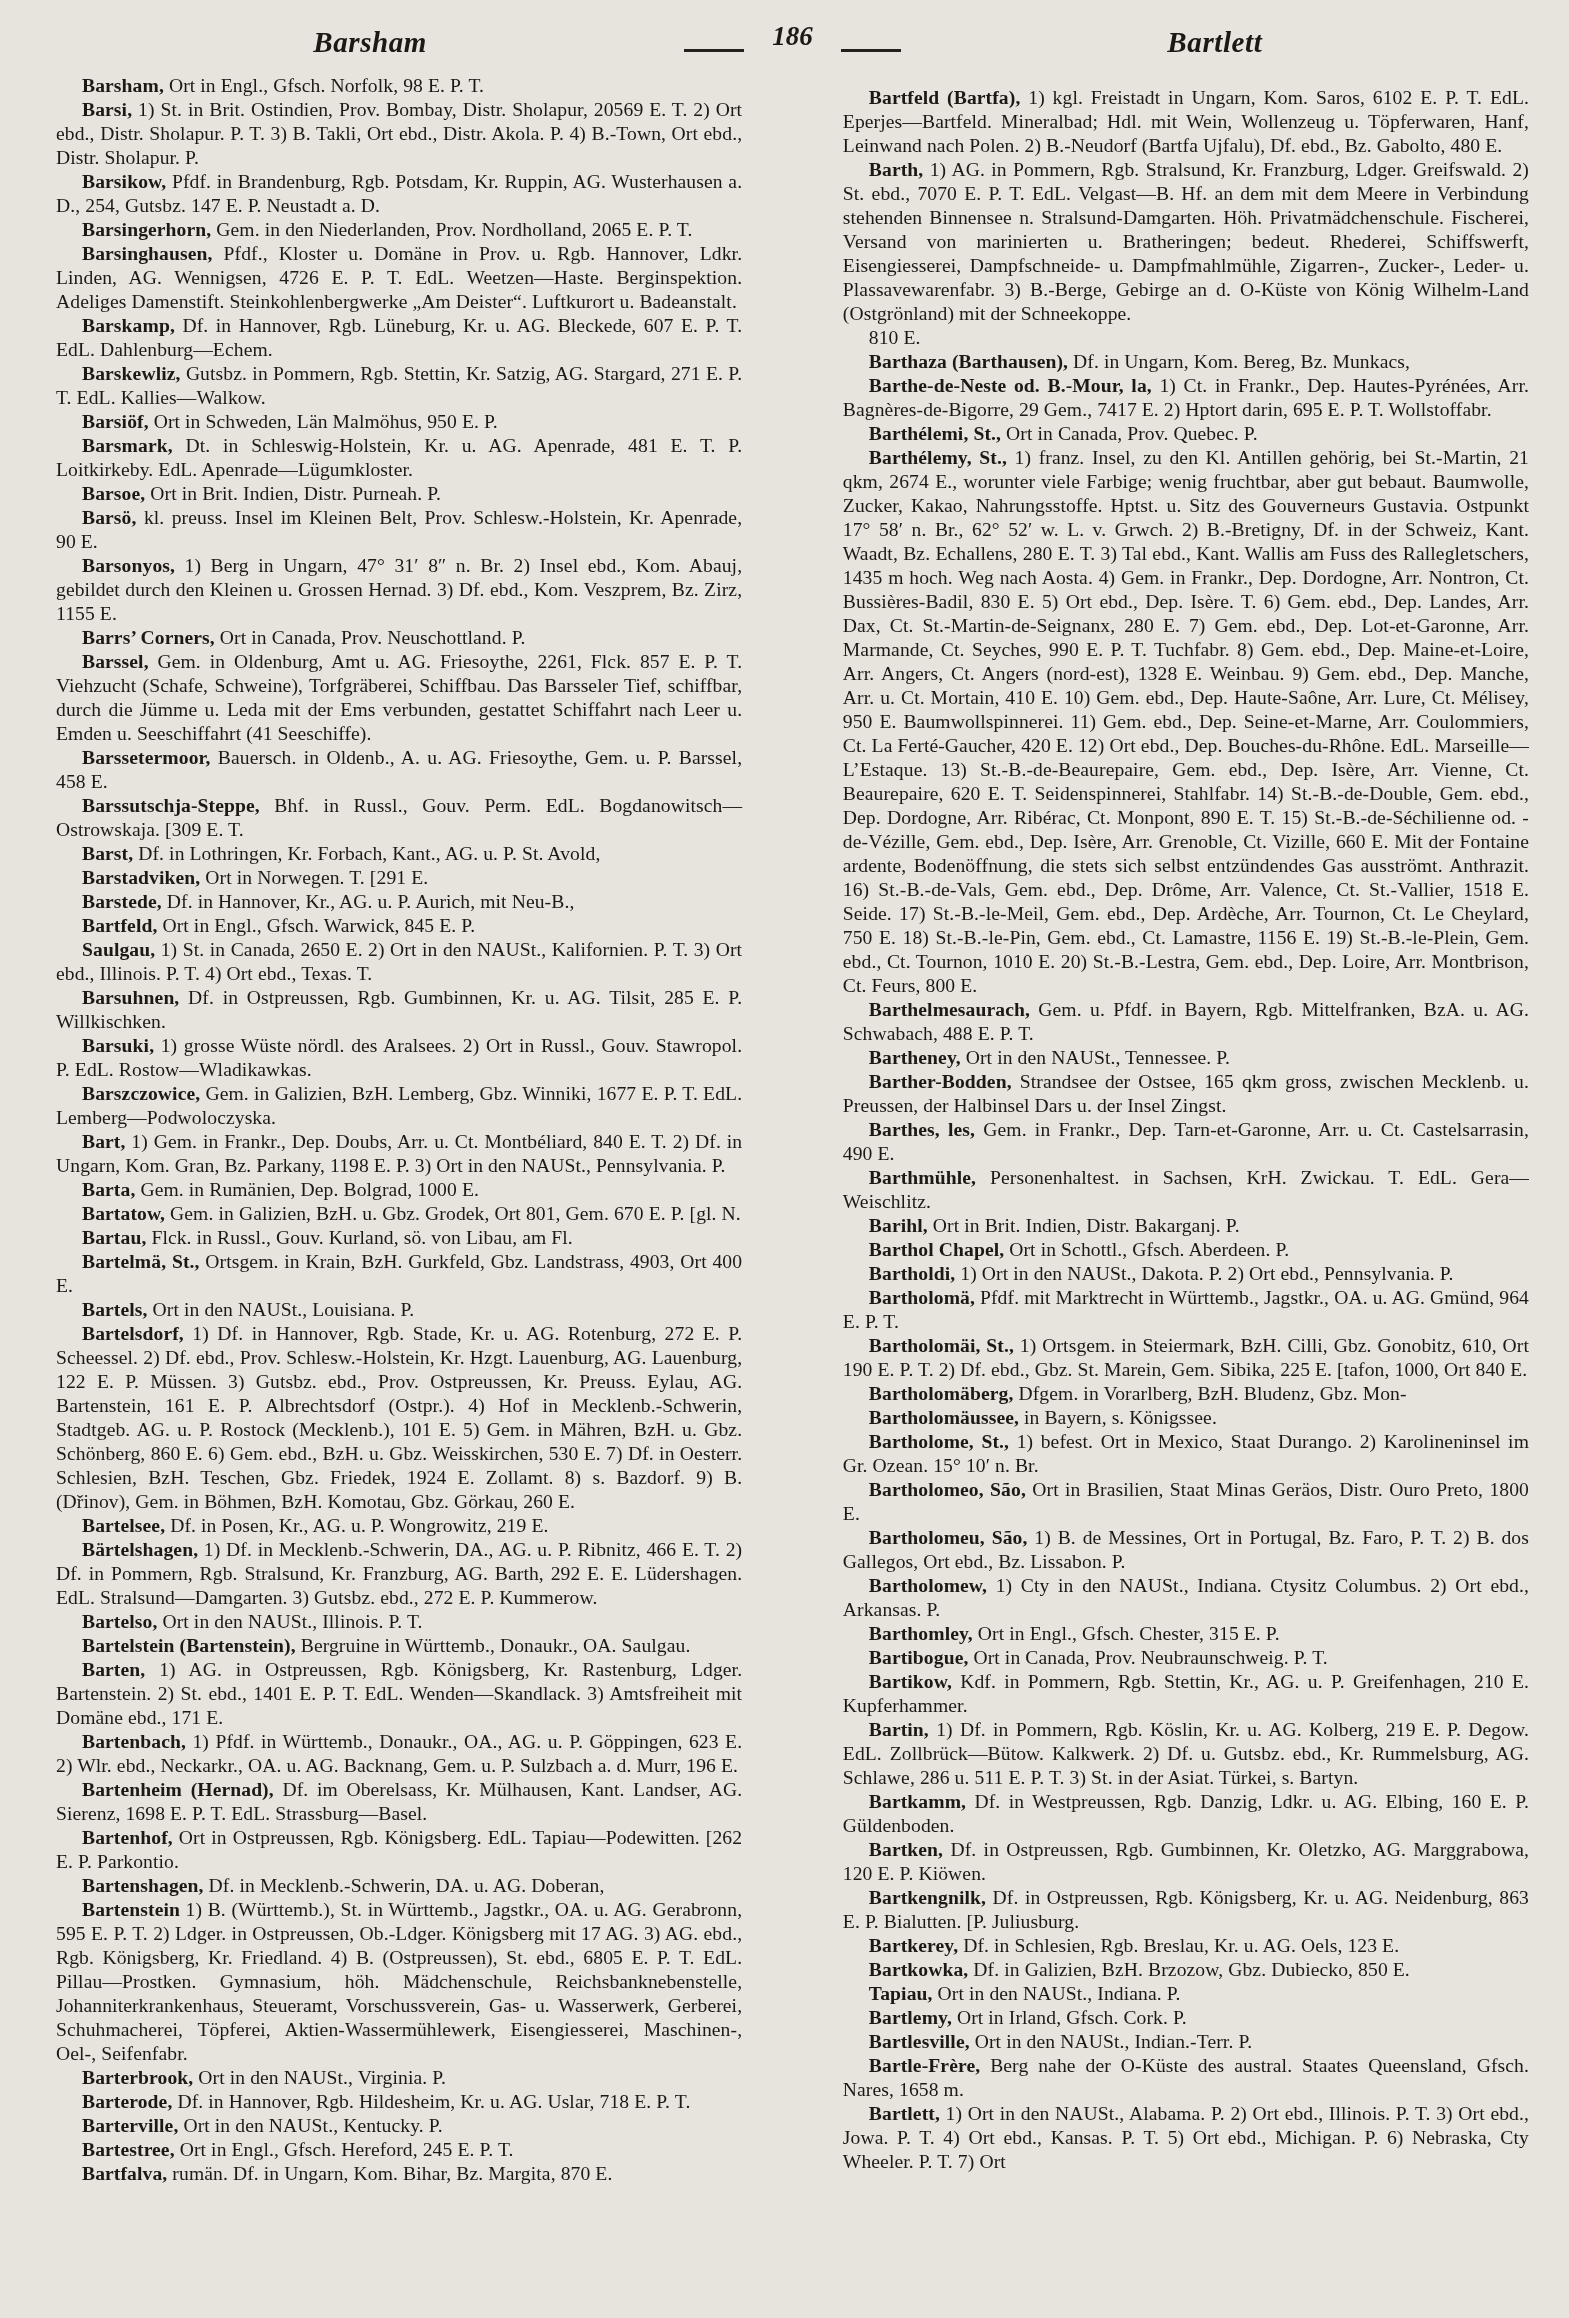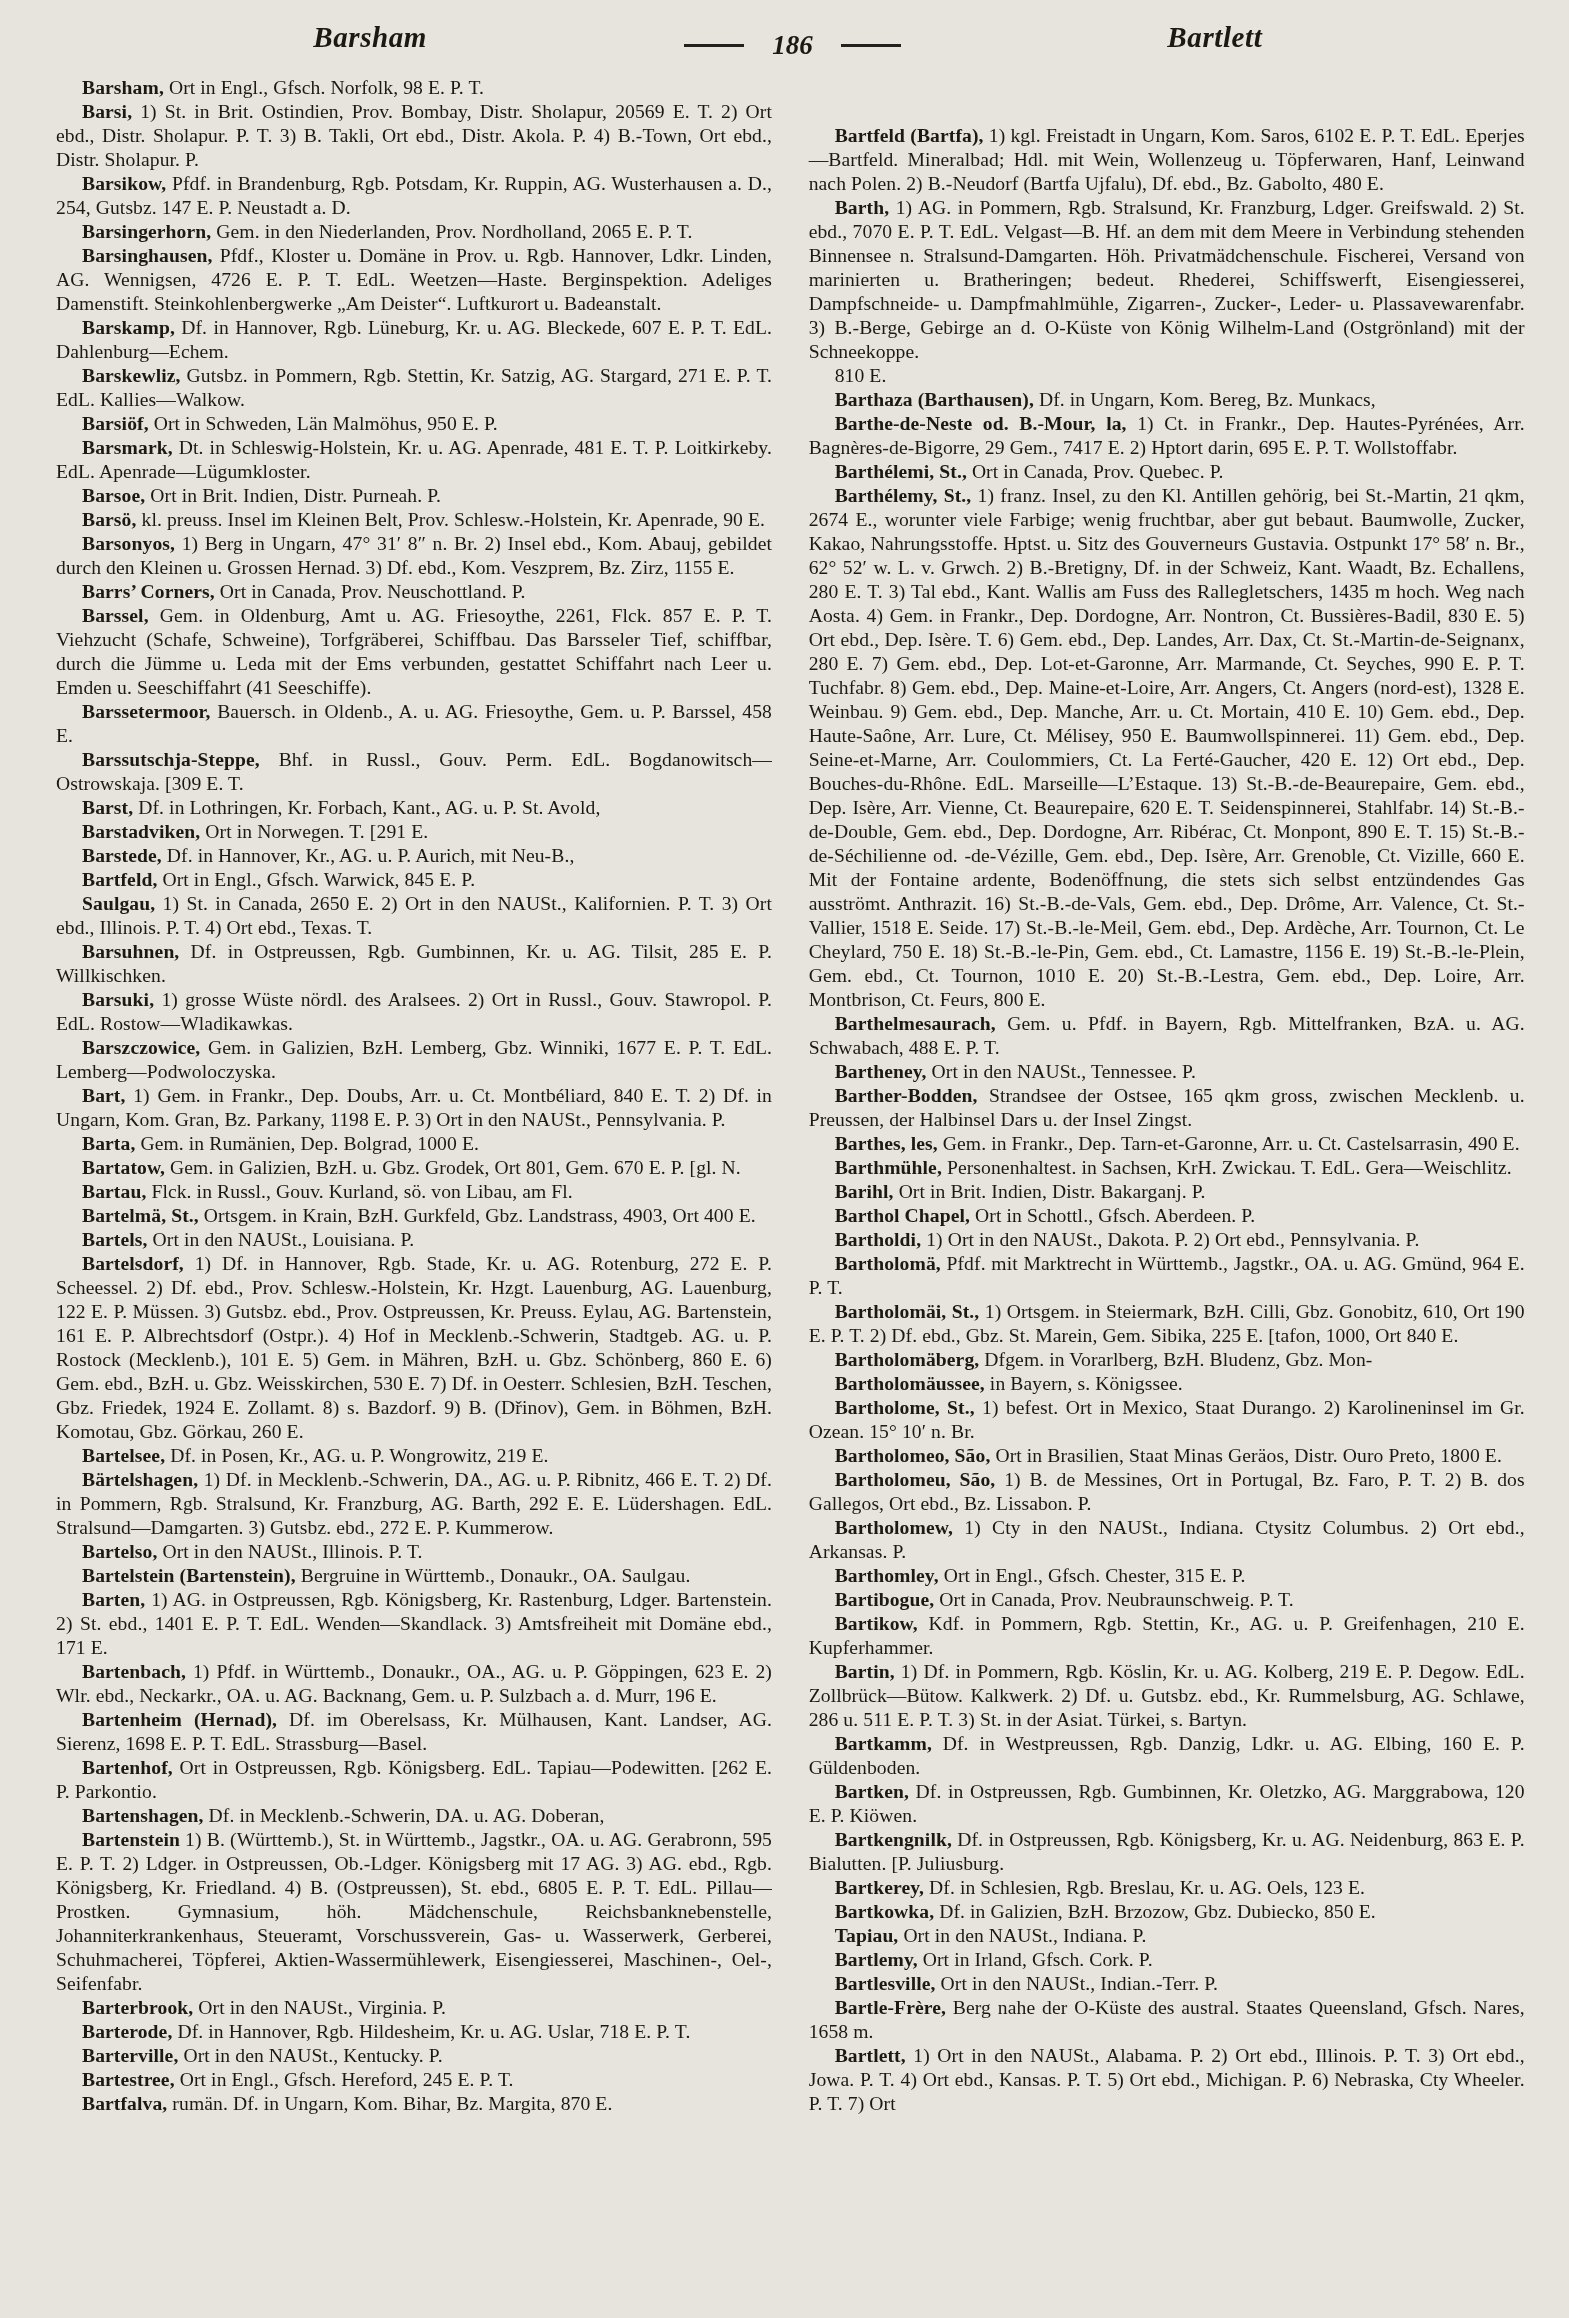--- a/index.html
+++ b/index.html
@@ -20,28 +20,28 @@
   .header {
     display: grid;
     grid-template-columns: 1fr auto 1fr;
     align-items: baseline;
     font-weight: bold;
     font-size: 29px;
     margin-bottom: 15px;
     font-style: italic;
   }
   .header .side { text-align: center; letter-spacing: 0.6px; }
-  .header .center { display: flex; align-items: center; gap: 28px; font-size: 27px; }
+  .header .center { display: flex; align-items: flex-end; gap: 28px; font-size: 27px; }
   .rule {
     display: inline-block;
     width: 60px;
     height: 3.1px;
     background: #24211c;
   }
-  .columns { display: flex; align-items: flex-end; }
+  .columns { display: flex; align-items: center; gap: 32px; }
   .col { width: 716px; }
   .divider {
     width: 1.9px;
     background: #54504a;
     margin: 2.5px 17.4px 6.2px 17.4px;
     flex: 0 0 1.9px;
   }
   .entry {
     margin: 0;
     font-size: 19.6px;

